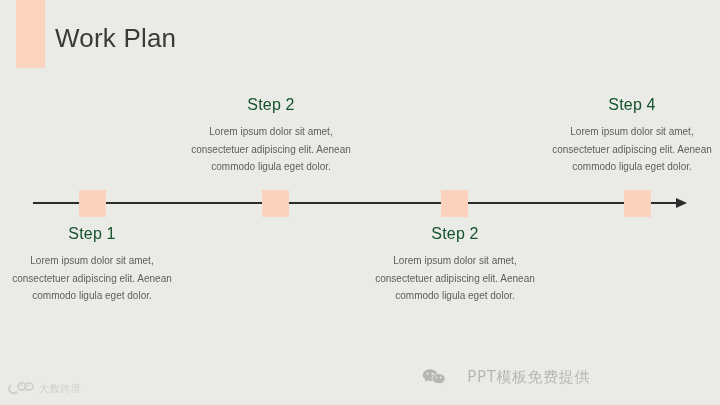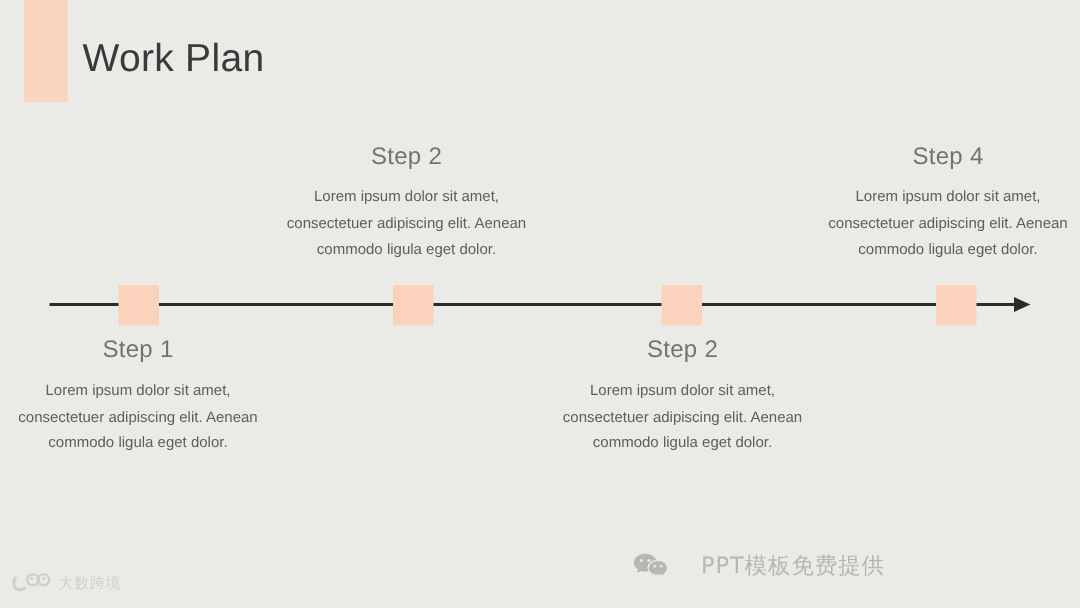--- a/index.html
+++ b/index.html
@@ -81,21 +81,21 @@
   .step-block {
     position: absolute;
     width: 210px;
     text-align: center;
   }
   .step-block.above { }
   .step-block.below { }
   .step-heading {
     font-size: 16px;
     font-weight: 400;
-    color: #737373;
+    color: #14532d;
     margin: 0 0 9px 0;
     letter-spacing: 0.2px;
   }
   .step-body {
     font-size: 10px;
     line-height: 1.75;
     color: #5e5e5a;
     margin: 0;
   }
   .step-body-line {

